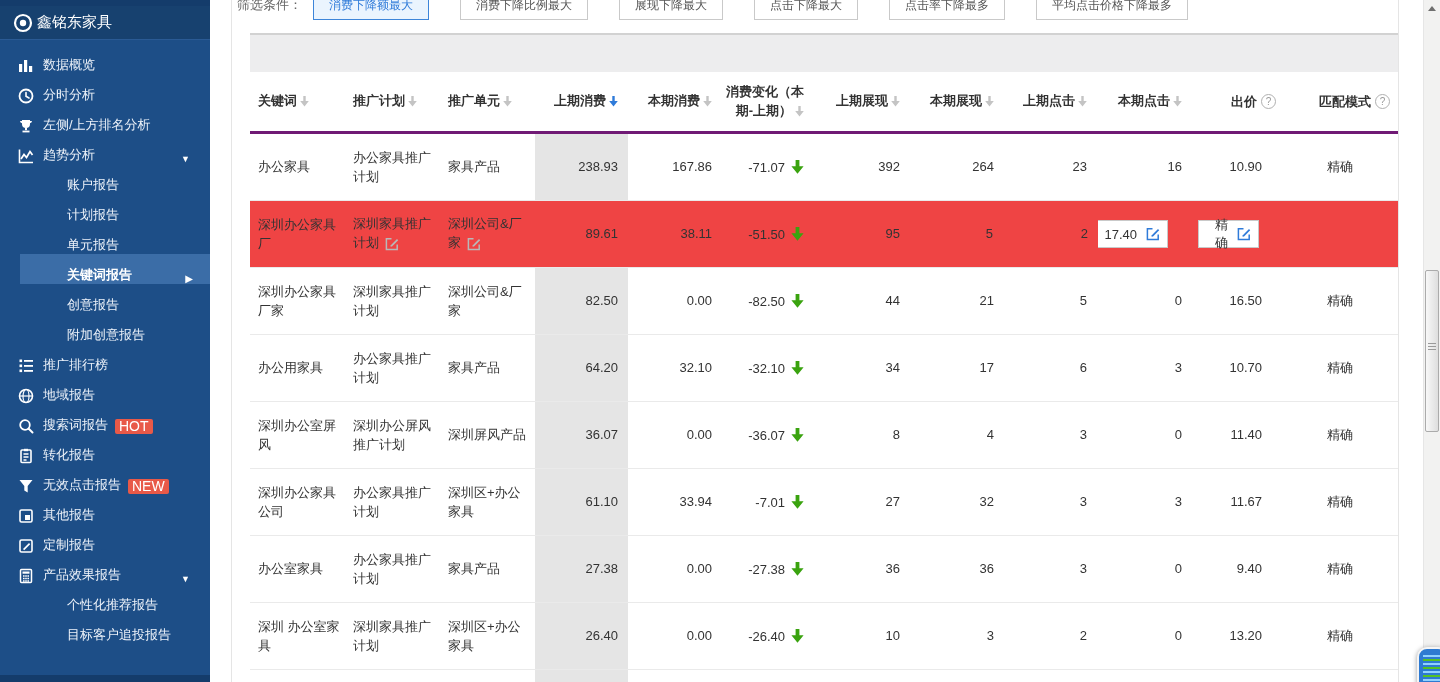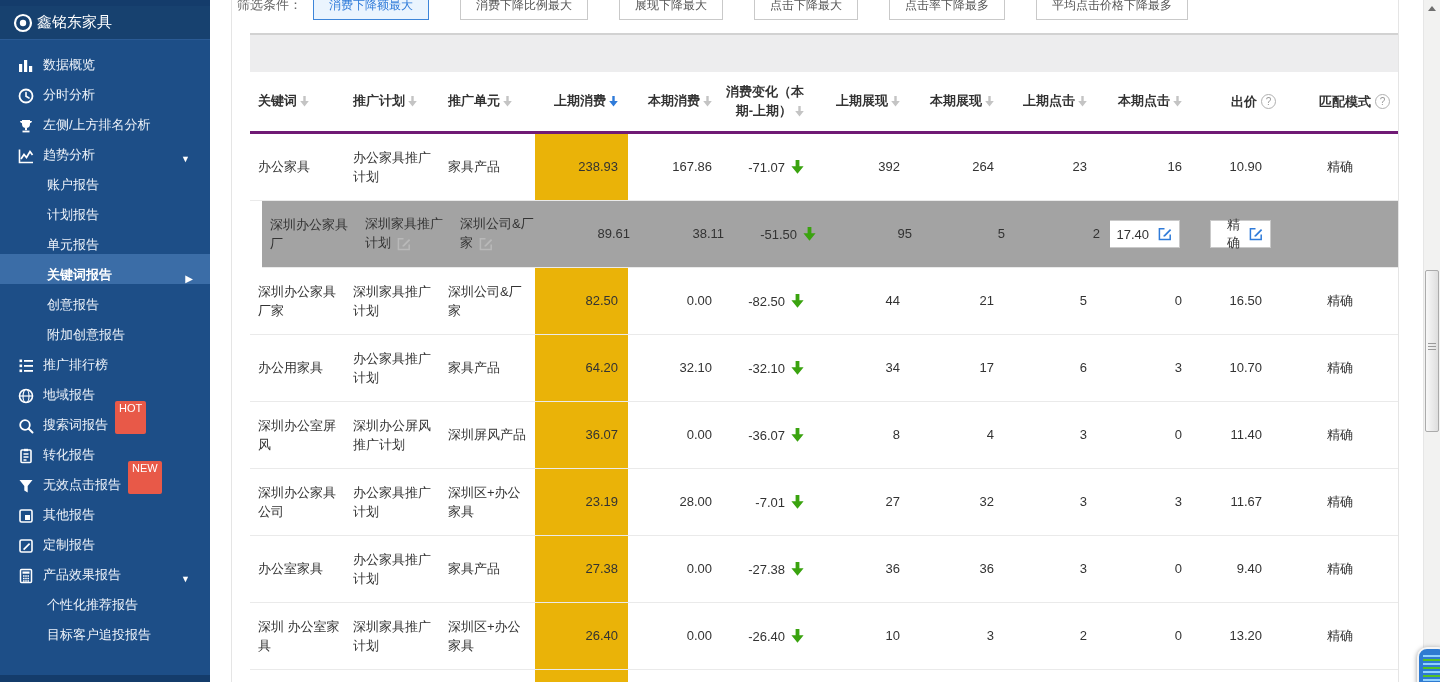--- a/index.html
+++ b/index.html
@@ -7,50 +7,50 @@
        font-family:"Liberation Sans","DejaVu Sans",sans-serif;font-size:13px;color:#333;}
 
   
   .sidebar{position:absolute;left:0;top:0;width:210px;height:682px;background:#1d4e87;}
   .side-top-strip{height:6px;background:#143c6b;}
   .logo-row{height:33px;display:flex;align-items:center;padding-left:13px;background:#17416f;border-bottom:1px solid #2a5a94;}
   .logo-icon{width:20px;height:20px;display:inline-flex;}
   .logo-text{color:#fff;font-size:15px;margin-left:4px;}
   .menu{margin-top:4px;}
   .side-item{height:30px;display:flex;align-items:flex-end;padding-left:17px;color:#eef3fa;position:relative;cursor:pointer;}
-  .side-item.sub{padding-left:47px;}
+  .side-item.sub{padding-left:47px;margin-left:20px;}
   .side-item.selected{background:#3b6da7;font-weight:bold;color:#fff;}
   .s-icon{width:17px;height:16px;margin-right:9px;display:inline-flex;align-items:center;justify-content:center;}
   .s-icon svg{width:16px;height:16px;}
   .caret{position:absolute;right:20px;font-size:9px;color:#fff;}
   .caret.right{right:17px;font-size:10px;}
-  .badge{background:#e85948;color:#fff;font-size:11px;line-height:15px;height:33px;padding:0 4px;margin-left:7px;border-radius:2px;font-weight:normal;}
+  .badge{background:#e85948;color:#fff;font-size:14px;line-height:15px;height:15px;padding:0 4px;margin-left:7px;border-radius:2px;font-weight:normal;}
   .side-bottom-strip{position:absolute;bottom:0;left:0;width:210px;height:7px;background:#143c6b;}
 
   
   .gutter-line{position:absolute;left:231px;top:0;bottom:0;width:1px;background:#e5e5e5;}
   .content-right-line{position:absolute;left:1398px;top:0;bottom:0;width:1px;background:#e5e5e5;}
 
   
   .filter-bar{position:absolute;left:237px;top:-13px;height:36px;display:flex;align-items:center;}
   .filter-label{color:#666;margin-right:11px;white-space:nowrap;}
   .fbtn{height:28px;line-height:28px;padding:0 15px;margin-right:31px;border:1px solid #c9c9c9;background:#fff;
         color:#555;font-size:12px;white-space:nowrap;cursor:pointer;}
   .fbtn.sel{border-color:#3d85d9;color:#2f7bd9;background:#eaf4fe;}
 
   
   .report{position:absolute;left:250px;top:33px;width:1148px;border-top:2px solid #d2d2d2;}
   .t-topband{height:37px;background:#ededee;}
   .t-header{display:flex;height:59px;border-bottom:3px solid #701a75;background:#fff;font-weight:bold;}
   .h-cell{box-sizing:border-box;display:flex;align-items:center;}
   .h-label{line-height:1.5;}
   .t-row{display:flex;height:66px;border-bottom:1px solid #eaeaea;background:#fff;}
-  .t-row.hl{background:#a3a3a3;margin-left:12px;}
+  .t-row.hl{background:#ef4444;}
   .t-row.hl .c3{background:transparent;}
-  .t-row .c3{background:#eab308;}
+  .t-row .c3{background:#e5e5e5;}
   .t-row.partial{height:14px;border-bottom:none;}
   .cell{box-sizing:border-box;display:flex;align-items:center;overflow:hidden;}
   .left{justify-content:flex-start;padding-left:8px;padding-right:5px;text-align:left;}
   .right{justify-content:flex-end;text-align:right;}
   .cellwrap{line-height:1.5;}
   .left .cellwrap{width:100%;}
 
   .c0{width:95px}.c1{width:95px}.c2{width:95px}
   .c3{width:93px;padding-right:10px}
   .c4{width:90px;padding-right:6px}
@@ -553,24 +553,24 @@
         <div class="cell c0 left">
           <span class="cellwrap">深圳办公家具公司</span>
         </div>
         <div class="cell c1 left">
           <span class="cellwrap">办公家具推广计划</span>
         </div>
         <div class="cell c2 left">
           <span class="cellwrap">深圳区+办公家具</span>
         </div>
         <div class="cell c3 right">
-          <span class="cellwrap">23.19</span>
+          <span class="cellwrap">61.10</span>
         </div>
         <div class="cell c4 right">
-          <span class="cellwrap">28.00</span>
+          <span class="cellwrap">33.94</span>
         </div>
         <div class="cell c5 right">
           <span>-7.01</span>
           <span class="garrow"><svg width="13" height="14" viewBox="0 0 13 14">
               <path d="M4.6 0 H8.4 V6.3 H12.6 L6.5 13.8 L0.4 6.3 H4.6 Z" fill="#3aa30f"></path>
             </svg></span>
         </div>
         <div class="cell c6 right">
           <span class="cellwrap">27</span>
         </div>

